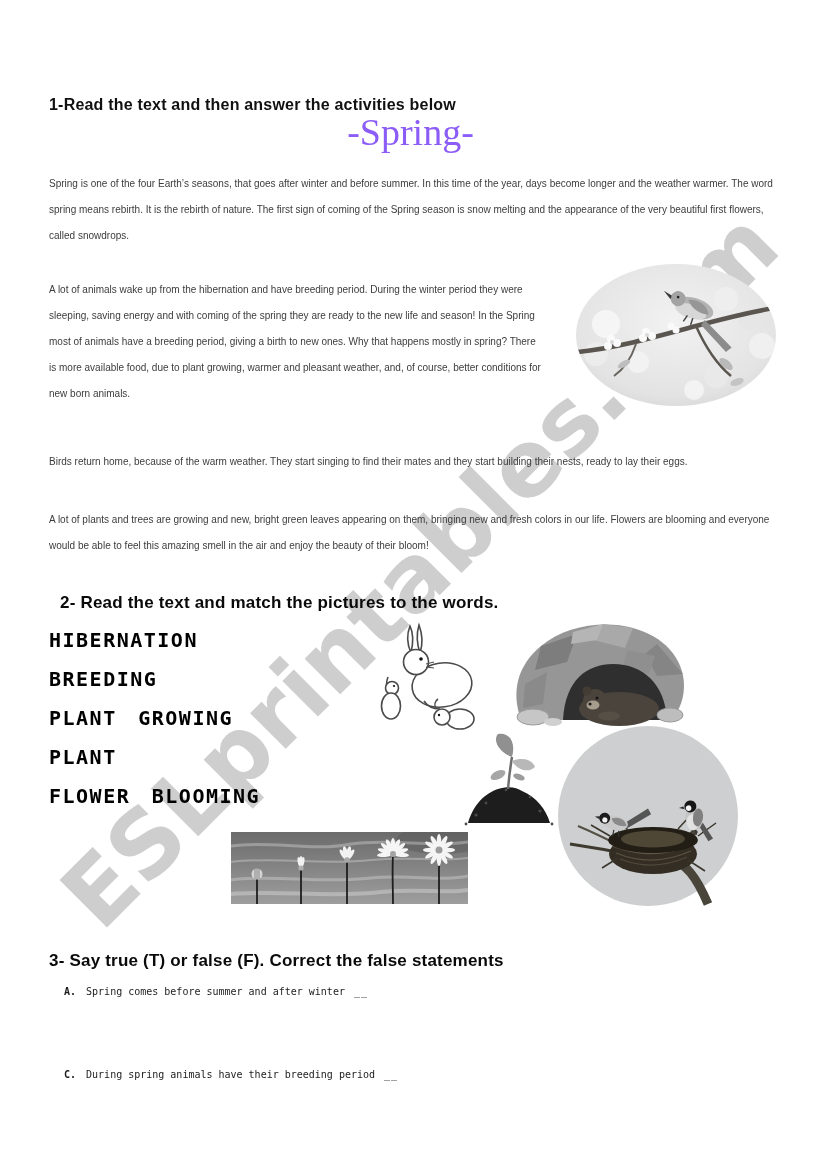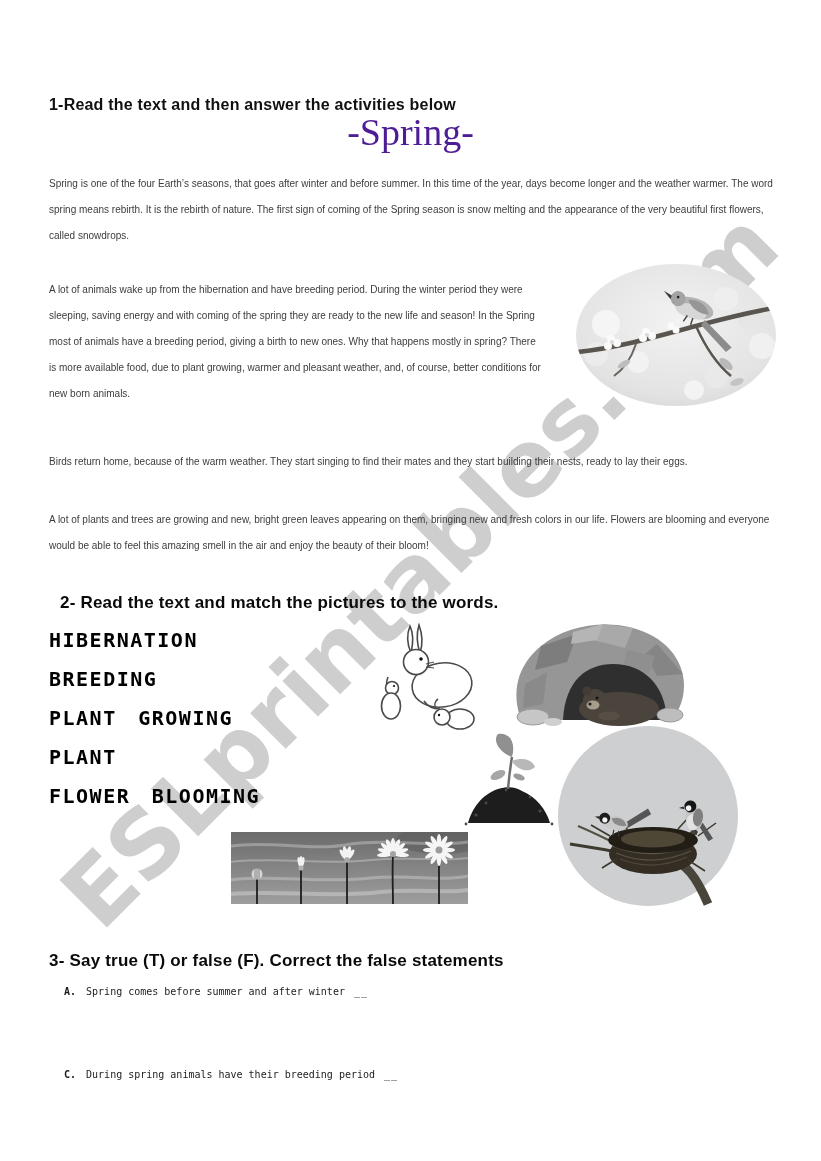--- a/index.html
+++ b/index.html
@@ -3,21 +3,21 @@
 <meta charset="utf-8">
 <style>
   html,body{margin:0;padding:0;background:#e9e9e9;}
   .page{position:relative;width:821px;height:1161px;background:#ffffff;margin:0 auto;
         overflow:hidden;font-family:"Liberation Sans",sans-serif;color:#3b3b3b;}
   .layer-text{position:absolute;inset:0;z-index:3;pointer-events:none;}
   .layer-img{position:absolute;inset:0;z-index:1;}
   .abs{position:absolute;}
   .instr1{left:49px;top:96px;font-size:16px;font-weight:bold;color:#111;letter-spacing:.2px;}
   .title{left:0;top:110px;width:821px;text-align:center;
-         font-family:"Liberation Serif",serif;font-size:38px;color:#4c1d95;}
+         font-family:"Liberation Serif",serif;font-size:38px;color:#8b5cf6;}
   .para{font-size:10px;line-height:26px;color:#3c3c3c;margin:0;}
   .p1{left:49px;top:171px;width:727px;}
   .p2wrap{left:49px;top:277px;width:727px;}
   .oval-spacer{float:right;width:235px;height:129px;shape-outside:ellipse(50% 50%);position:relative;}
   .oval-spacer svg{position:absolute;top:-13px;right:0;}
   .p3{left:49px;top:449px;width:727px;}
   .p4{left:49px;top:507px;width:727px;}
   .sec-h{font-size:17px;font-weight:bold;color:#0a0a0a;letter-spacing:.2px;}
   .sec2h{left:49px;top:593px;margin-left:11px;}
   .word{left:49px;font-family:"DejaVu Sans Mono",monospace;font-weight:bold;font-size:20px;

